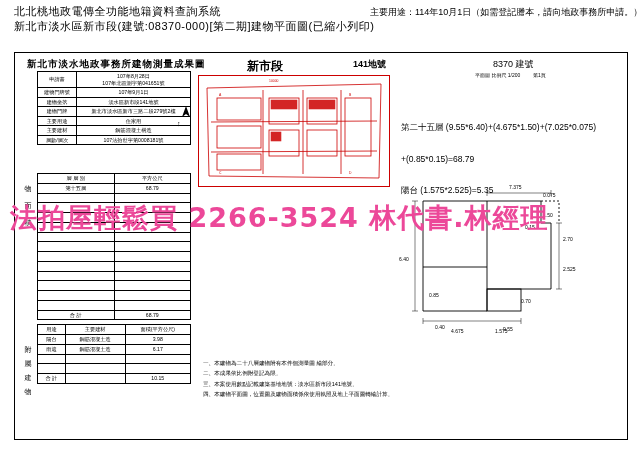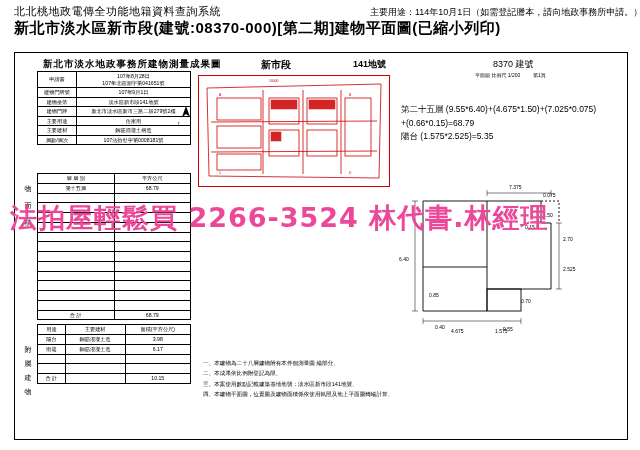--- a/index.html
+++ b/index.html
@@ -1,24 +1,24 @@
 <!DOCTYPE html>
 <html><head>
 <meta charset="utf-8">
 <style>
   html,body{margin:0;padding:0;}
   body{width:640px;height:450px;background:#ffffff;font-family:"Liberation Sans","DejaVu Sans",sans-serif;color:#000;overflow:hidden;position:relative;}
   .hdr{position:absolute;left:0;top:0;width:640px;height:34px;padding-left:36px;}
   .hdr-title{position:absolute;left:14px;top:4px;font-size:11px;letter-spacing:0.5px;}
-  .hdr-sub{position:absolute;left:14px;top:19px;font-size:15px;letter-spacing:0.5px;font-weight:bold;}
+  .hdr-sub{position:absolute;left:14px;top:19px;font-size:11px;letter-spacing:0.5px;}
   .hdr-date{position:absolute;left:370px;top:6px;font-size:9px;}
 
   .sheet{position:absolute;left:14px;top:52px;width:612px;height:386px;border:1px solid #000;background:#fff;}
-  .sheet-title{position:absolute;left:28px;top:5px;font-size:9.5px;font-weight:bold;letter-spacing:1px;}
-  .sheet-seg{position:absolute;left:246px;top:5px;font-size:10px;font-weight:bold;}
+  .sheet-title{position:absolute;left:12px;top:5px;font-size:9.5px;font-weight:bold;letter-spacing:1px;}
+  .sheet-seg{position:absolute;left:232px;top:5px;font-size:12px;font-weight:bold;}
   .sheet-lot{position:absolute;left:330px;top:5px;font-size:9px;font-weight:bold;margin-left:8px;}
   .sheet-bld{position:absolute;left:478px;top:5px;font-size:9px;font-weight:normal;}
 
   
   .infotbl{position:absolute;left:22px;top:18px;width:154px;border-collapse:collapse;font-size:5.2px;}
   .infotbl td{border:1px solid #000;padding:1px 2px;line-height:1.25;vertical-align:middle;}
   .infotbl td.lab{width:34px;text-align:center;background:#fff;}
   .infotbl td.val{text-align:center;}
 
   
@@ -27,21 +27,21 @@
   .areatbl td,.areatbl th{border:1px solid #000;padding:1px 2px;text-align:center;font-weight:normal;line-height:1.3;}
   .areatbl td.lft{text-align:center;}
 
   
   .dgm{position:absolute;left:183px;top:22px;width:190px;height:110px;border:1px solid #cc0000;}
   .dgm svg{display:block;}
   .northmark{position:absolute;left:162px;top:52px;font-size:10px;color:#000;}
 
   
   .fx{position:absolute;left:386px;top:50px;font-size:8.5px;line-height:1.6;}
-  .fx div{white-space:nowrap;}
+  .fx div{white-space:nowrap;margin-top:18px;}
 
   
   .sk{position:absolute;left:376px;top:118px;width:225px;height:175px;}
 
   
   .redband{position:absolute;left:10px;top:200px;width:624px;font-size:27px;font-weight:bold;color:#ec4899;letter-spacing:1px;white-space:nowrap;font-family:"DejaVu Sans",sans-serif;}
 
   .notes{position:absolute;left:188px;top:305px;font-size:5.6px;line-height:1.85;}
 </style>
 </head>
@@ -246,21 +246,21 @@
         <text x="20" y="20">A</text>
         <text x="150" y="20">B</text>
         <text x="20" y="98">C</text>
         <text x="150" y="98">D</text>
       </g>
     </svg>
   </div>
 
   <div class="fx">
     <div>第二十五層 (9.55*6.40)+(4.675*1.50)+(7.025*0.075)</div>
-    <div>              +(0.66*0.15)=68.79</div>
+    <div>              +(0.85*0.15)=68.79</div>
     <div>陽台 (1.575*2.525)=5.35</div>
   </div>
 
   <div class="sk">
     <svg width="225" height="175" viewBox="0 0 225 175">
       <g stroke="#000" fill="none" stroke-width="0.9">
 
         <polyline points="32,30 150,30 150,52 160,52 160,118 96,118 96,140 32,140 32,30"></polyline>
 
         <rect x="96" y="118" width="34" height="22"></rect>

